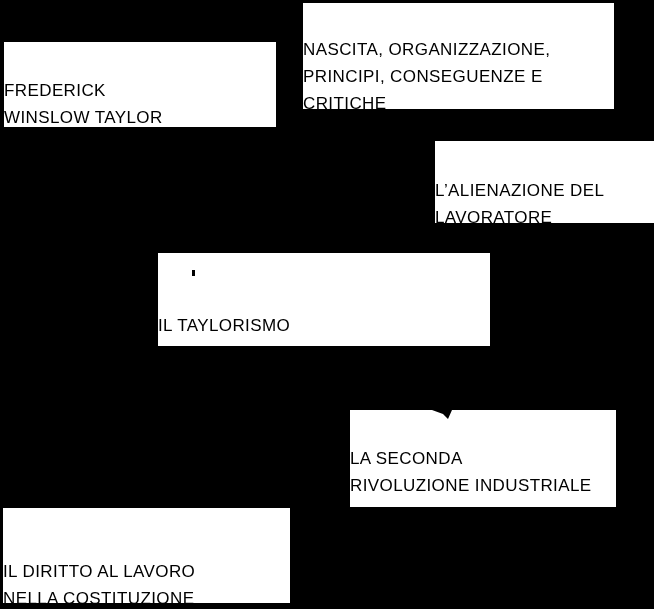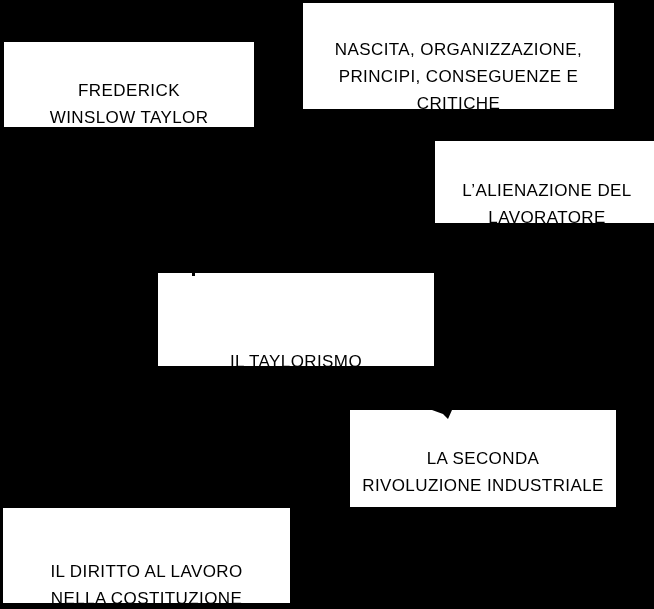--- a/index.html
+++ b/index.html
@@ -13,31 +13,31 @@
     height: 609px;
     background: #000000;
     overflow: hidden;
     font-family: "Liberation Sans", "DejaVu Sans", sans-serif;
   }
   .node {
     position: absolute;
     background: #ffffff;
     color: #000000;
     box-sizing: border-box;
-    text-align: center;
+    text-align: left;
     font-size: 17px;
     line-height: 27px;
     letter-spacing: 0.4px;
     white-space: pre-line;
   }
   
-  .node-frederick   { left: 4px;   top: 42px;  width: 250px; height: 85px;  padding-top: 8px;  }
+  .node-frederick   { left: 4px;   top: 42px;  width: 272px; height: 85px;  padding-top: 8px;  }
   .node-nascita     { left: 303px; top: 3px;   width: 311px; height: 106px; padding-top: 6px;  }
   .node-alienazione { left: 435px; top: 141px; width: 224px; height: 82px;  padding-top: 9px;  }
-  .node-taylorismo  { left: 158px; top: 273px; width: 276px; height: 93px;  padding-top: 48px; }
+  .node-taylorismo  { left: 158px; top: 253px; width: 332px; height: 93px;  padding-top: 32px; }
   .node-seconda     { left: 350px; top: 410px; width: 266px; height: 97px;  padding-top: 8px;  }
   .node-diritto     { left: 3px;   top: 508px; width: 287px; height: 95px;  padding-top: 23px; }
 
   
   .stub {
     position: absolute;
     background: #000000;
   }
   .stub-taylorismo-top {
     left: 192px; top: 270px;

